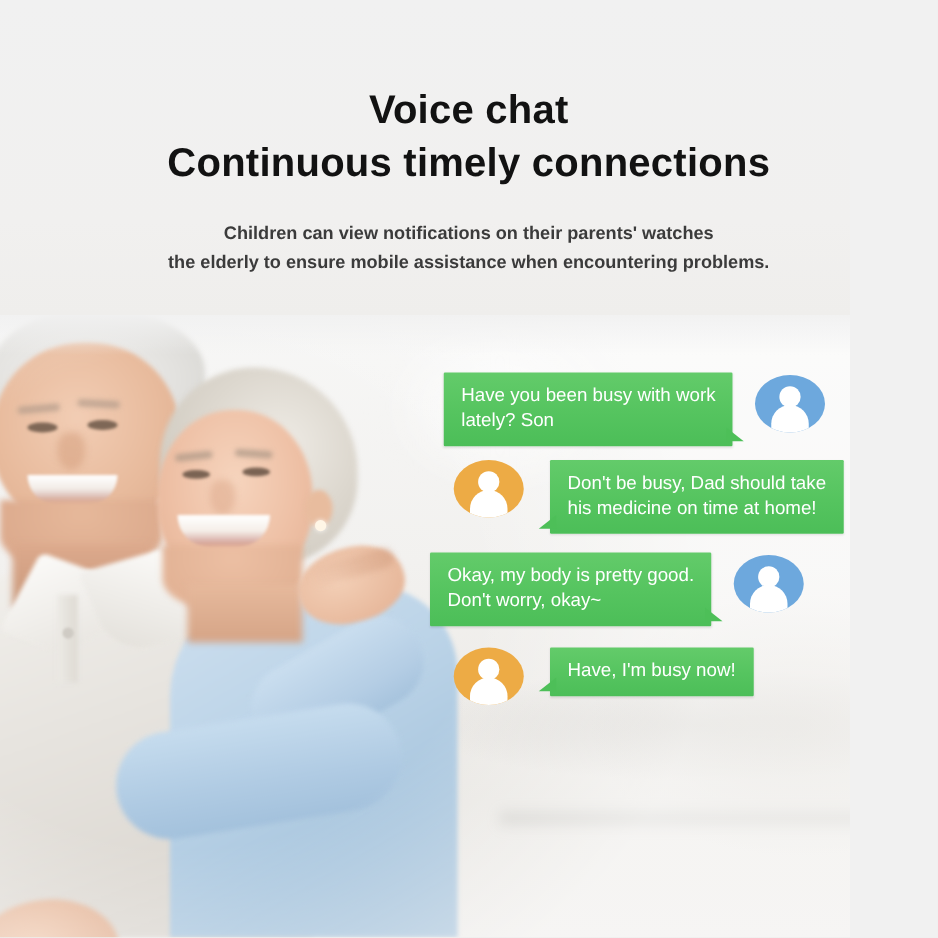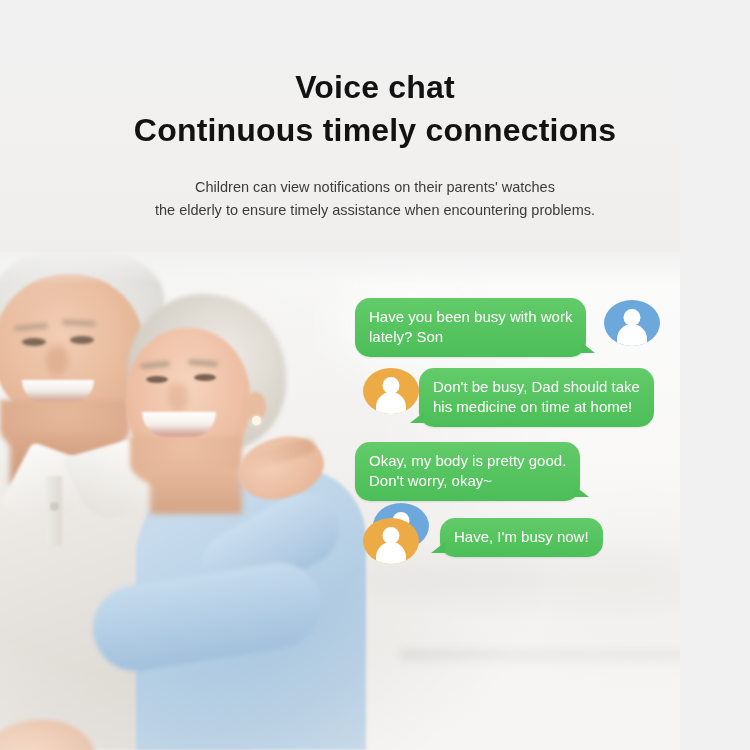--- a/index.html
+++ b/index.html
@@ -52,20 +52,21 @@
     letter-spacing: 0.2px;
   }
   .subtitle {
     position: absolute;
     top: 176px;
     width: 750px;
     text-align: center;
     font-size: 14.5px;
     line-height: 23px;
     color: #3b3b3b;
+    font-weight: bold;
   }
   .subtitle div { white-space: nowrap; }
 
   
   .photo {
     position: absolute;
     left: 0;
     top: 250px;
     width: 750px;
     height: 500px;
@@ -239,21 +240,21 @@
 
   .chat-row { position: absolute; display: flex; align-items: flex-start; }
 
   .bubble {
     position: relative;
     background: linear-gradient(180deg, #63cb6a 0%, #55c45f 55%, #4cbe58 100%);
     color: #ffffff;
     font-size: 15px;
     line-height: 20px;
     padding: 9px 14px 10px 14px;
-    border-radius: 15px;
+    border-radius: 1px;
     box-shadow: 0 1px 2px rgba(0,0,0,0.10);
     white-space: pre-line;
   }
   .bubble.tail-right::after {
     content: "";
     position: absolute;
     right: -9px;
     bottom: 4px;
     width: 0; height: 0;
     border-top: 11px solid transparent;
@@ -297,37 +298,37 @@
     transform: translateX(-50%);
     width: 30px; height: 26px;
     border-radius: 15px 15px 3px 3px;
     background: #ffffff;
   }
 
   
   #row-1 { left: 355px; top: 48px; }
   #row-1 .avatar { margin-left: 18px; margin-top: 2px; }
   #row-2 { left: 363px; top: 118px; }
-  #row-2 .bubble { }
-  #row-3 { left: 355px; top: 192px; flex-direction: column; }
+  #row-2 .bubble { margin-left: 21px; }
+  #row-3 { left: 344px; top: 192px; }
   #row-3 .avatar { margin-left: 18px; margin-top: 2px; }
   #row-4 { left: 363px; top: 268px; }
   #row-4 .bubble { margin-left: 21px; }
 </style>
 </head>
 <body>
 
 <div id="page">
 
   <div class="header">
     <div class="title-line1">Voice chat</div>
     <div class="title-line2">Continuous timely connections</div>
     <div class="subtitle">
       <div>Children can view notifications on their parents' watches</div>
-      <div>the elderly to ensure timely assistance when encountering problems.</div>
+      <div>the elderly to ensure mobile assistance when encountering problems.</div>
     </div>
   </div>
 
   <div class="photo">
     <div class="photo-bg"></div>
     <div class="window-blur"></div>
     <div class="counter-line"></div>
 
     <div class="couple">
       <div class="man-shirt"></div>

